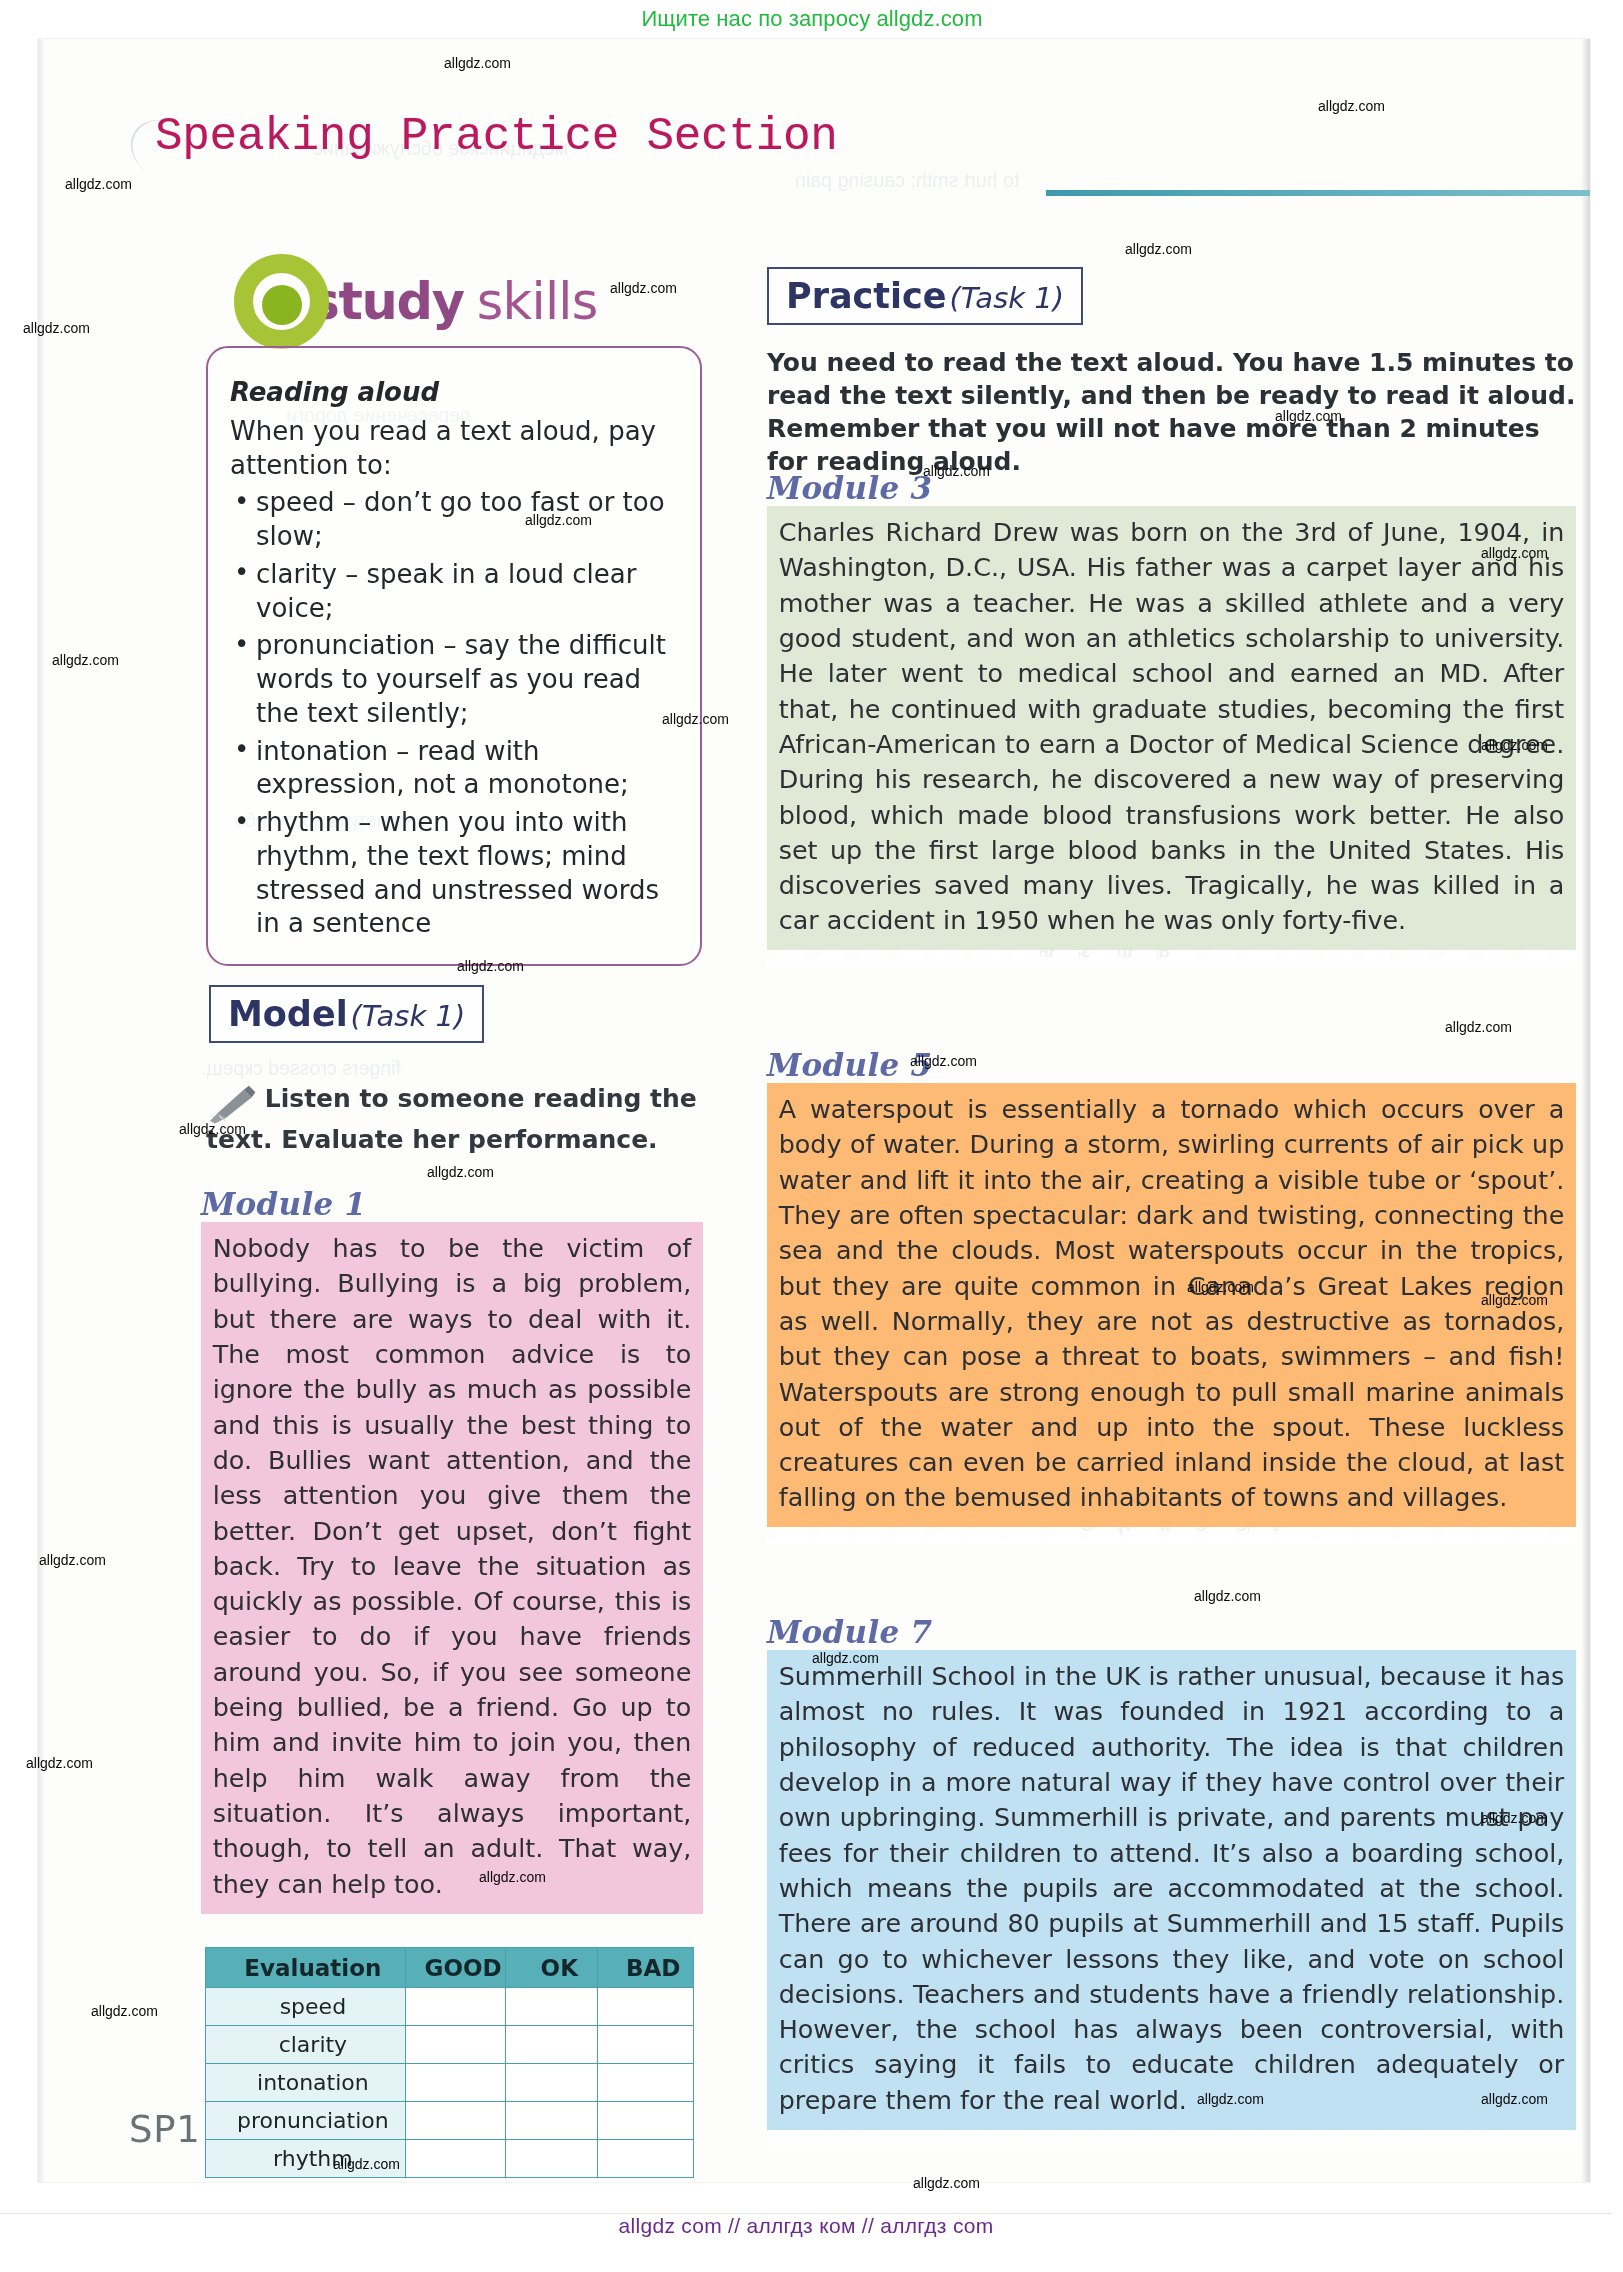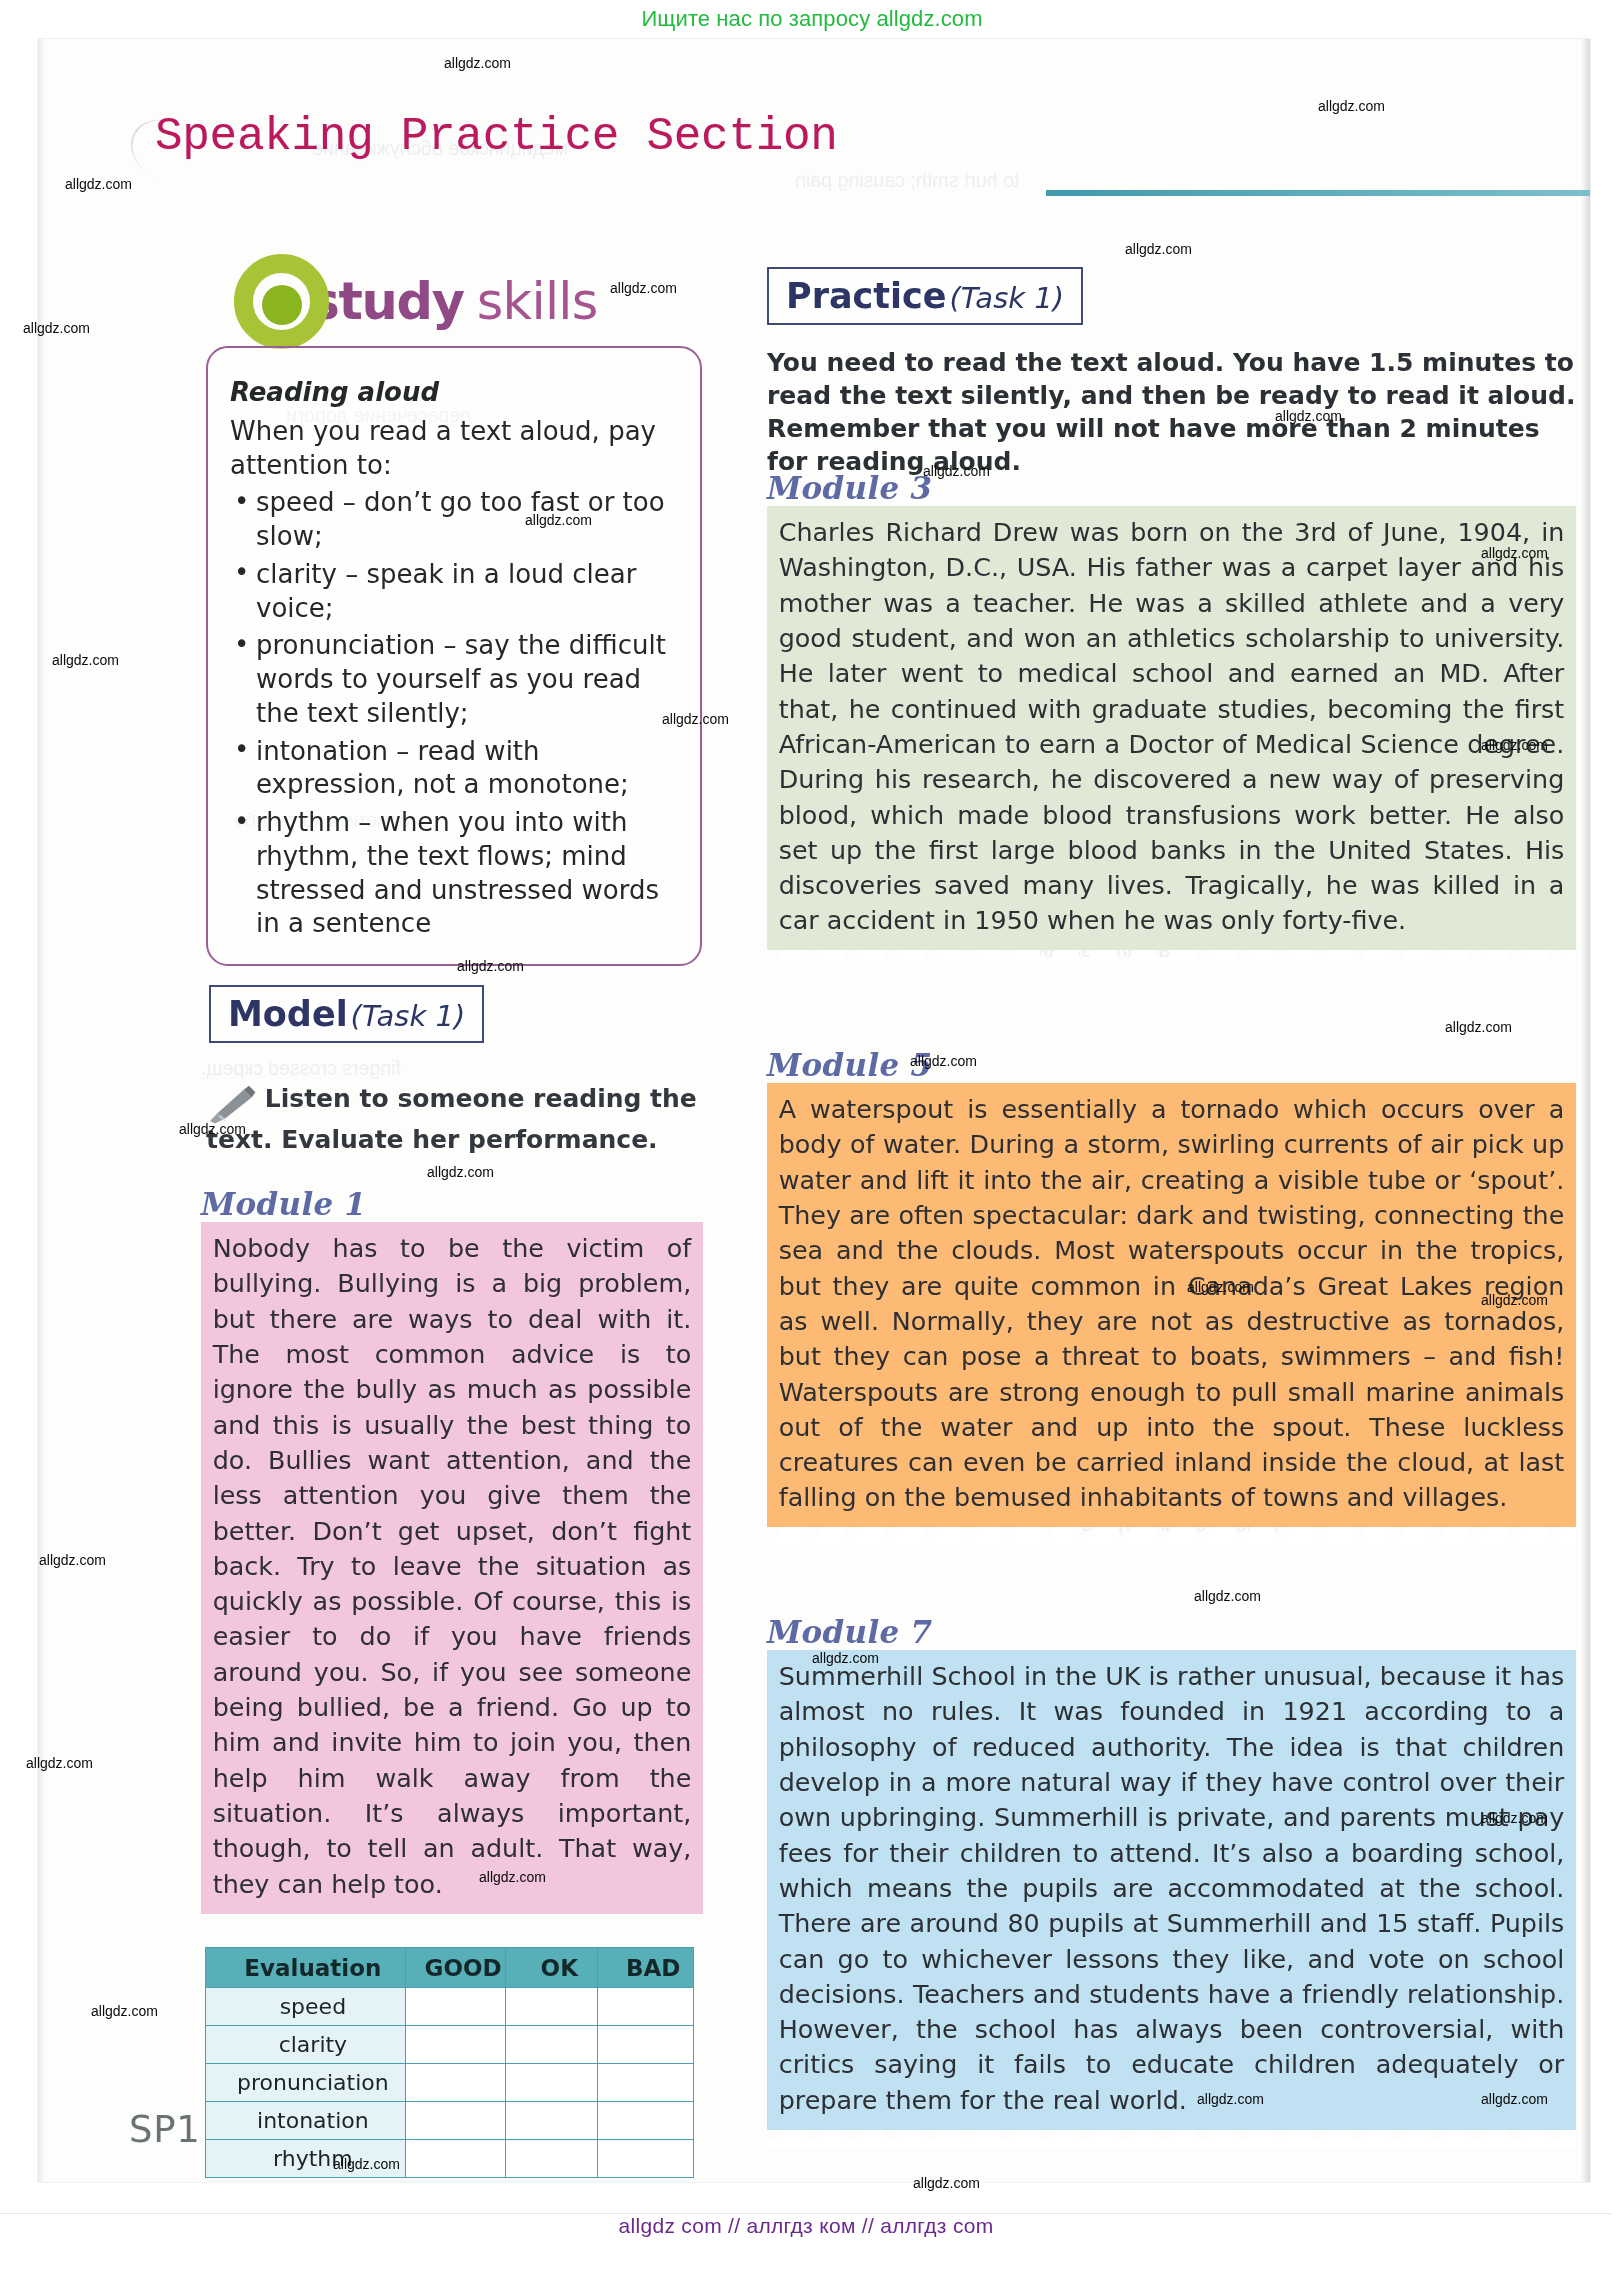--- a/index.html
+++ b/index.html
@@ -386,27 +386,27 @@
         <td class="cell"></td>
         <td class="cell"></td>
       </tr>
       <tr>
         <td class="row-label">clarity</td>
         <td class="cell"></td>
         <td class="cell"></td>
         <td class="cell"></td>
       </tr>
       <tr>
+        <td class="row-label">intonation</td>
+        <td class="cell"></td>
+        <td class="cell"></td>
+        <td class="cell"></td>
+      </tr>
+      <tr>
         <td class="row-label">pronunciation</td>
-        <td class="cell"></td>
-        <td class="cell"></td>
-        <td class="cell"></td>
-      </tr>
-      <tr>
-        <td class="row-label">intonation</td>
         <td class="cell"></td>
         <td class="cell"></td>
         <td class="cell"></td>
       </tr>
       <tr>
         <td class="row-label">rhythm</td>
         <td class="cell"></td>
         <td class="cell"></td>
         <td class="cell"></td>
       </tr>

